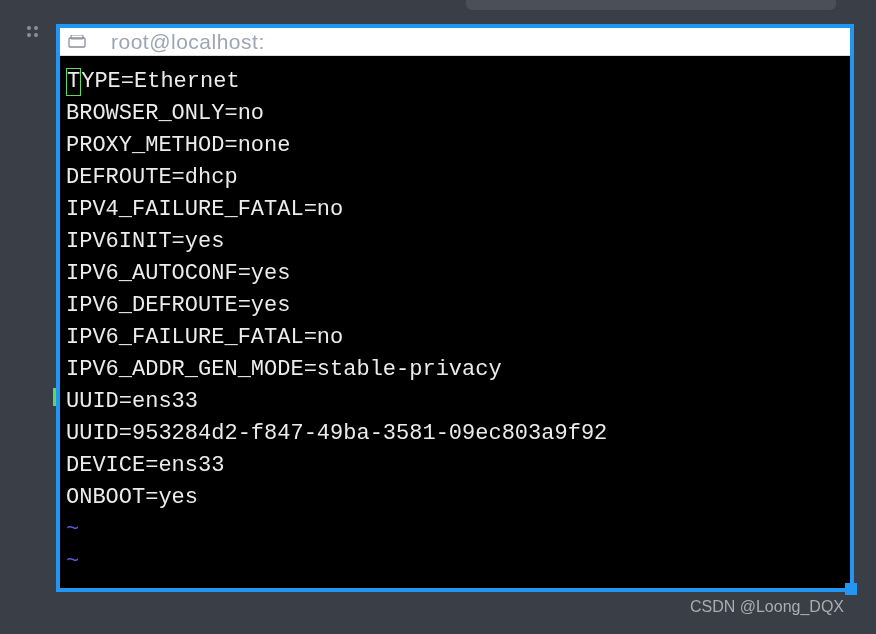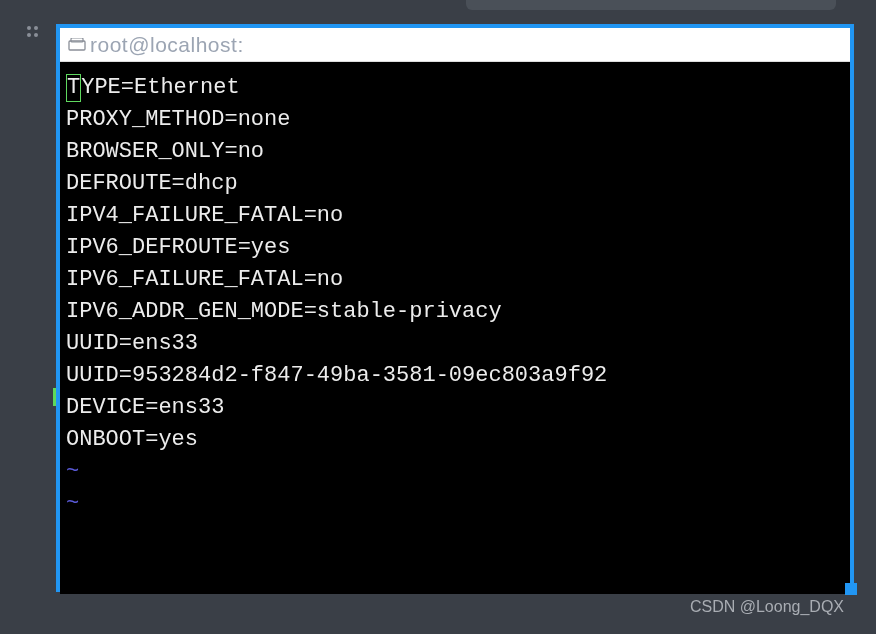--- a/index.html
+++ b/index.html
@@ -50,26 +50,26 @@
     }
     .resize-handle {
       position: absolute;
       right: -7px;
       bottom: -7px;
       width: 12px;
       height: 12px;
       background: #2196f3;
     }
     .titlebar {
-      height: 34px;
+      height: 28px;
       background: #fff;
       display: flex;
       align-items: center;
       padding: 0 8px;
-      gap: 4px;
+      gap: 25px;
       border-bottom: 1px solid #ddd;
     }
     .titlebar-icon {
       width: 18px;
       height: 14px;
       display: flex;
       align-items: center;
       justify-content: center;
     }
     .titlebar-title {
@@ -135,24 +135,26 @@
     <span class="titlebar-icon">
       <svg width="18" height="14" viewBox="0 0 18 14">
         <rect x="1" y="3" width="16" height="9" rx="1" fill="none" stroke="#8a8f98" stroke-width="1.3"></rect>
         <rect x="3" y="0" width="12" height="4" rx="1" fill="none" stroke="#8a8f98" stroke-width="1.2"></rect>
       </svg>
     </span>
     <span class="titlebar-title">root@localhost:</span>
   </div>
   <div class="terminal-body">
     <div class="config-line"><span class="cursor-highlight">T</span><span>YPE=Ethernet</span></div>
+    <div class="config-line">BROWSER_ONLY=no</div>
     <div class="config-line">PROXY_METHOD=none</div>
-    <div class="config-line">BROWSER_ONLY=no</div>
     <div class="config-line">DEFROUTE=dhcp</div>
     <div class="config-line">IPV4_FAILURE_FATAL=no</div>
+    <div class="config-line">IPV6INIT=yes</div>
+    <div class="config-line">IPV6_AUTOCONF=yes</div>
     <div class="config-line">IPV6_DEFROUTE=yes</div>
     <div class="config-line">IPV6_FAILURE_FATAL=no</div>
     <div class="config-line">IPV6_ADDR_GEN_MODE=stable-privacy</div>
     <div class="config-line">UUID=ens33</div>
     <div class="config-line">UUID=953284d2-f847-49ba-3581-09ec803a9f92</div>
     <div class="config-line">DEVICE=ens33</div>
     <div class="config-line">ONBOOT=yes</div>
     <div class="config-line tilde">~</div>
     <div class="config-line tilde">~</div>
   </div>

